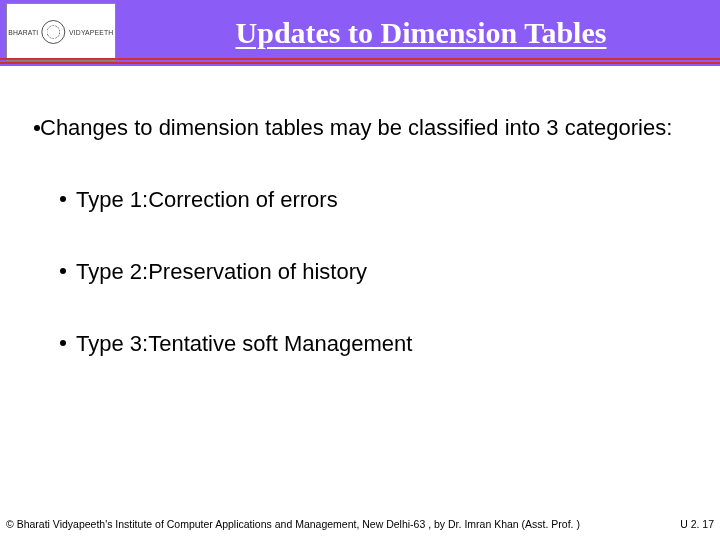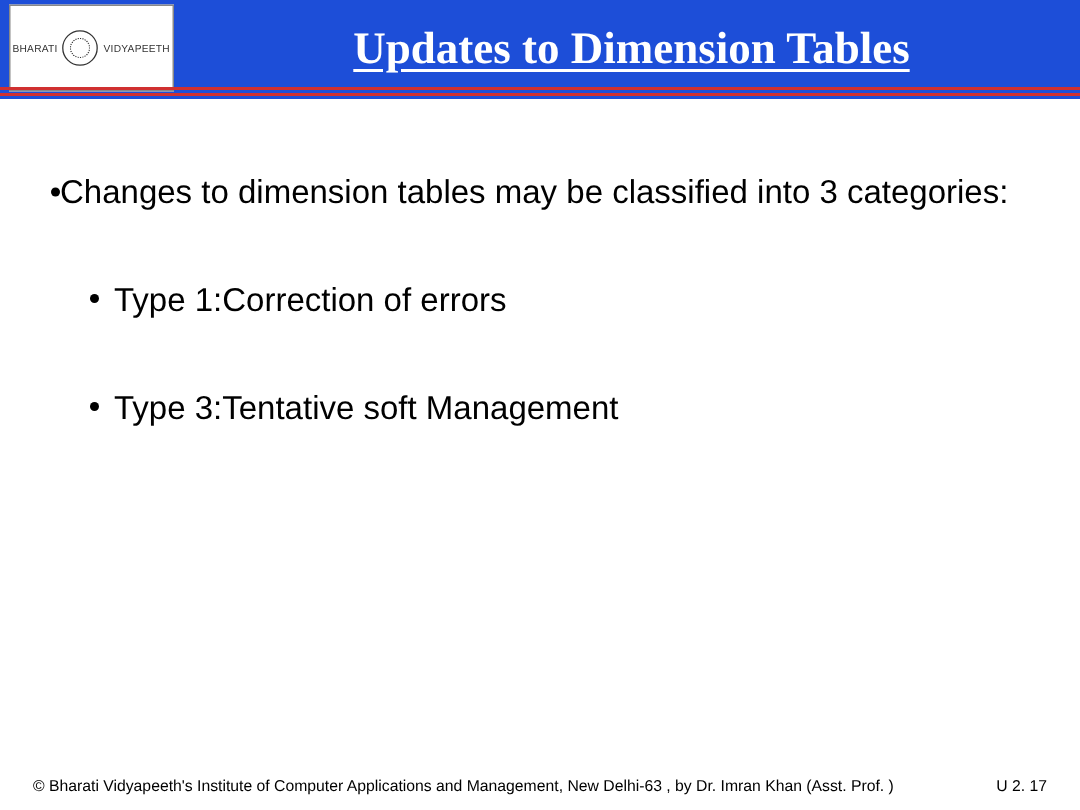--- a/index.html
+++ b/index.html
@@ -7,21 +7,21 @@
       width: 720px;
       height: 540px;
       background: white;
       font-family: Arial, "Helvetica Neue", Helvetica, sans-serif;
       position: relative;
       overflow: hidden;
     }
     .header {
       width: 100%;
       height: 66px;
-      background: #1d4ed8;
+      background: #8b5cf6;
       position: relative;
       display: flex;
       align-items: center;
       gap: 46px;
     }
     .header-rule {
       position: absolute;
       bottom: 6px;
       left: 0; right: 0;
       height: 2px;
@@ -106,21 +106,21 @@
       justify-content: flex-end;
     }
     .sub-bullets .bullet-row { gap: 10px; }
     .sub-bullets .bullet-dot { margin-top: 10px; }
     .footer {
       position: absolute;
       bottom: 10px;
       left: 0; right: 0;
       display: flex;
       align-items: center;
-      padding: 0 22px;
+      padding: 0 6px;
       font-size: 10.5px;
       color: #000;
       justify-content: center;
     }
     .footer-left { flex: 1; }
     .footer-right { color:#000; }
   </style>
 </head>
 <body>
 
@@ -142,20 +142,24 @@
     <span class="bullet-dot"></span>
     <span>Changes to dimension tables may be classified into 3 categories:</span>
   </div>
   <div class="sub-bullets">
     <div class="bullet-row">
       <span class="bullet-dot"></span>
       <span>Type 1:Correction of errors</span>
     </div>
     <div class="bullet-row">
       <span class="bullet-dot"></span>
+      <span>Type 2:Preservation of history</span>
+    </div>
+    <div class="bullet-row">
+      <span class="bullet-dot"></span>
       <span>Type 3:Tentative soft Management</span>
     </div>
   </div>
 </div>
 
 <div class="footer">
   <span class="footer-left">© Bharati Vidyapeeth's Institute of Computer Applications and Management, New Delhi-63 , by Dr. Imran Khan (Asst. Prof. )</span>
   <span class="footer-right">U 2. 17</span>
 </div>
 

